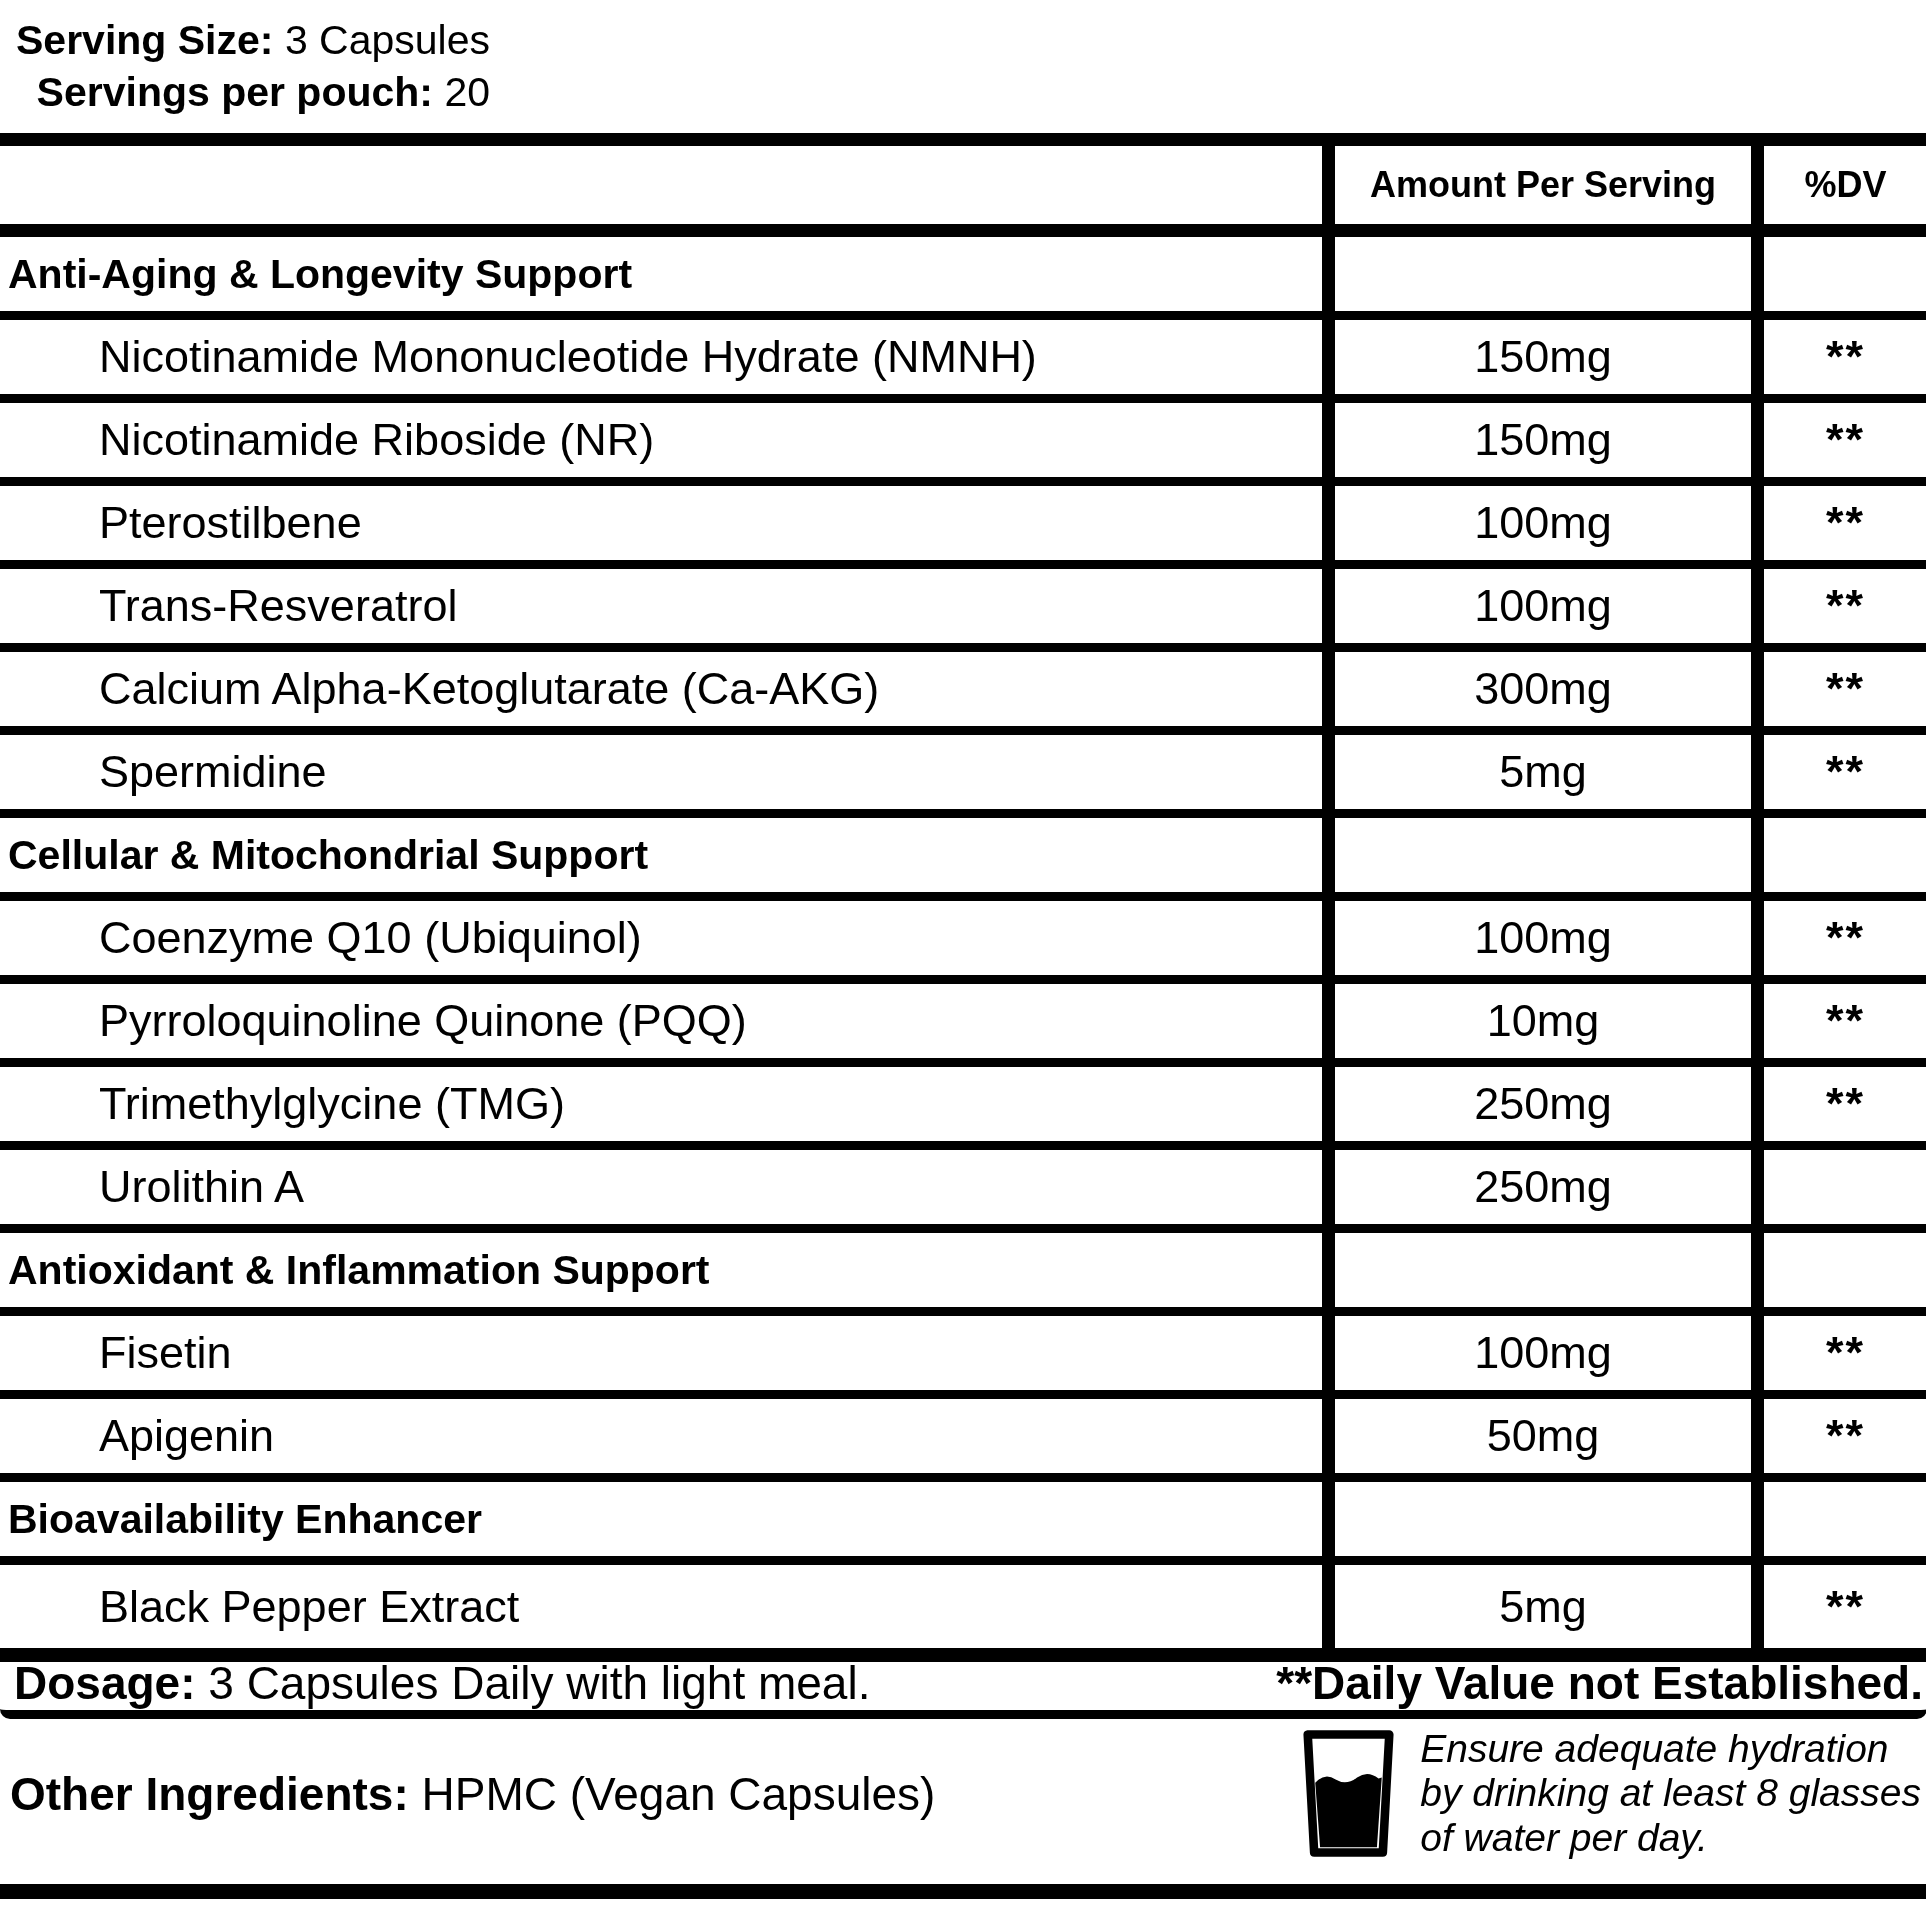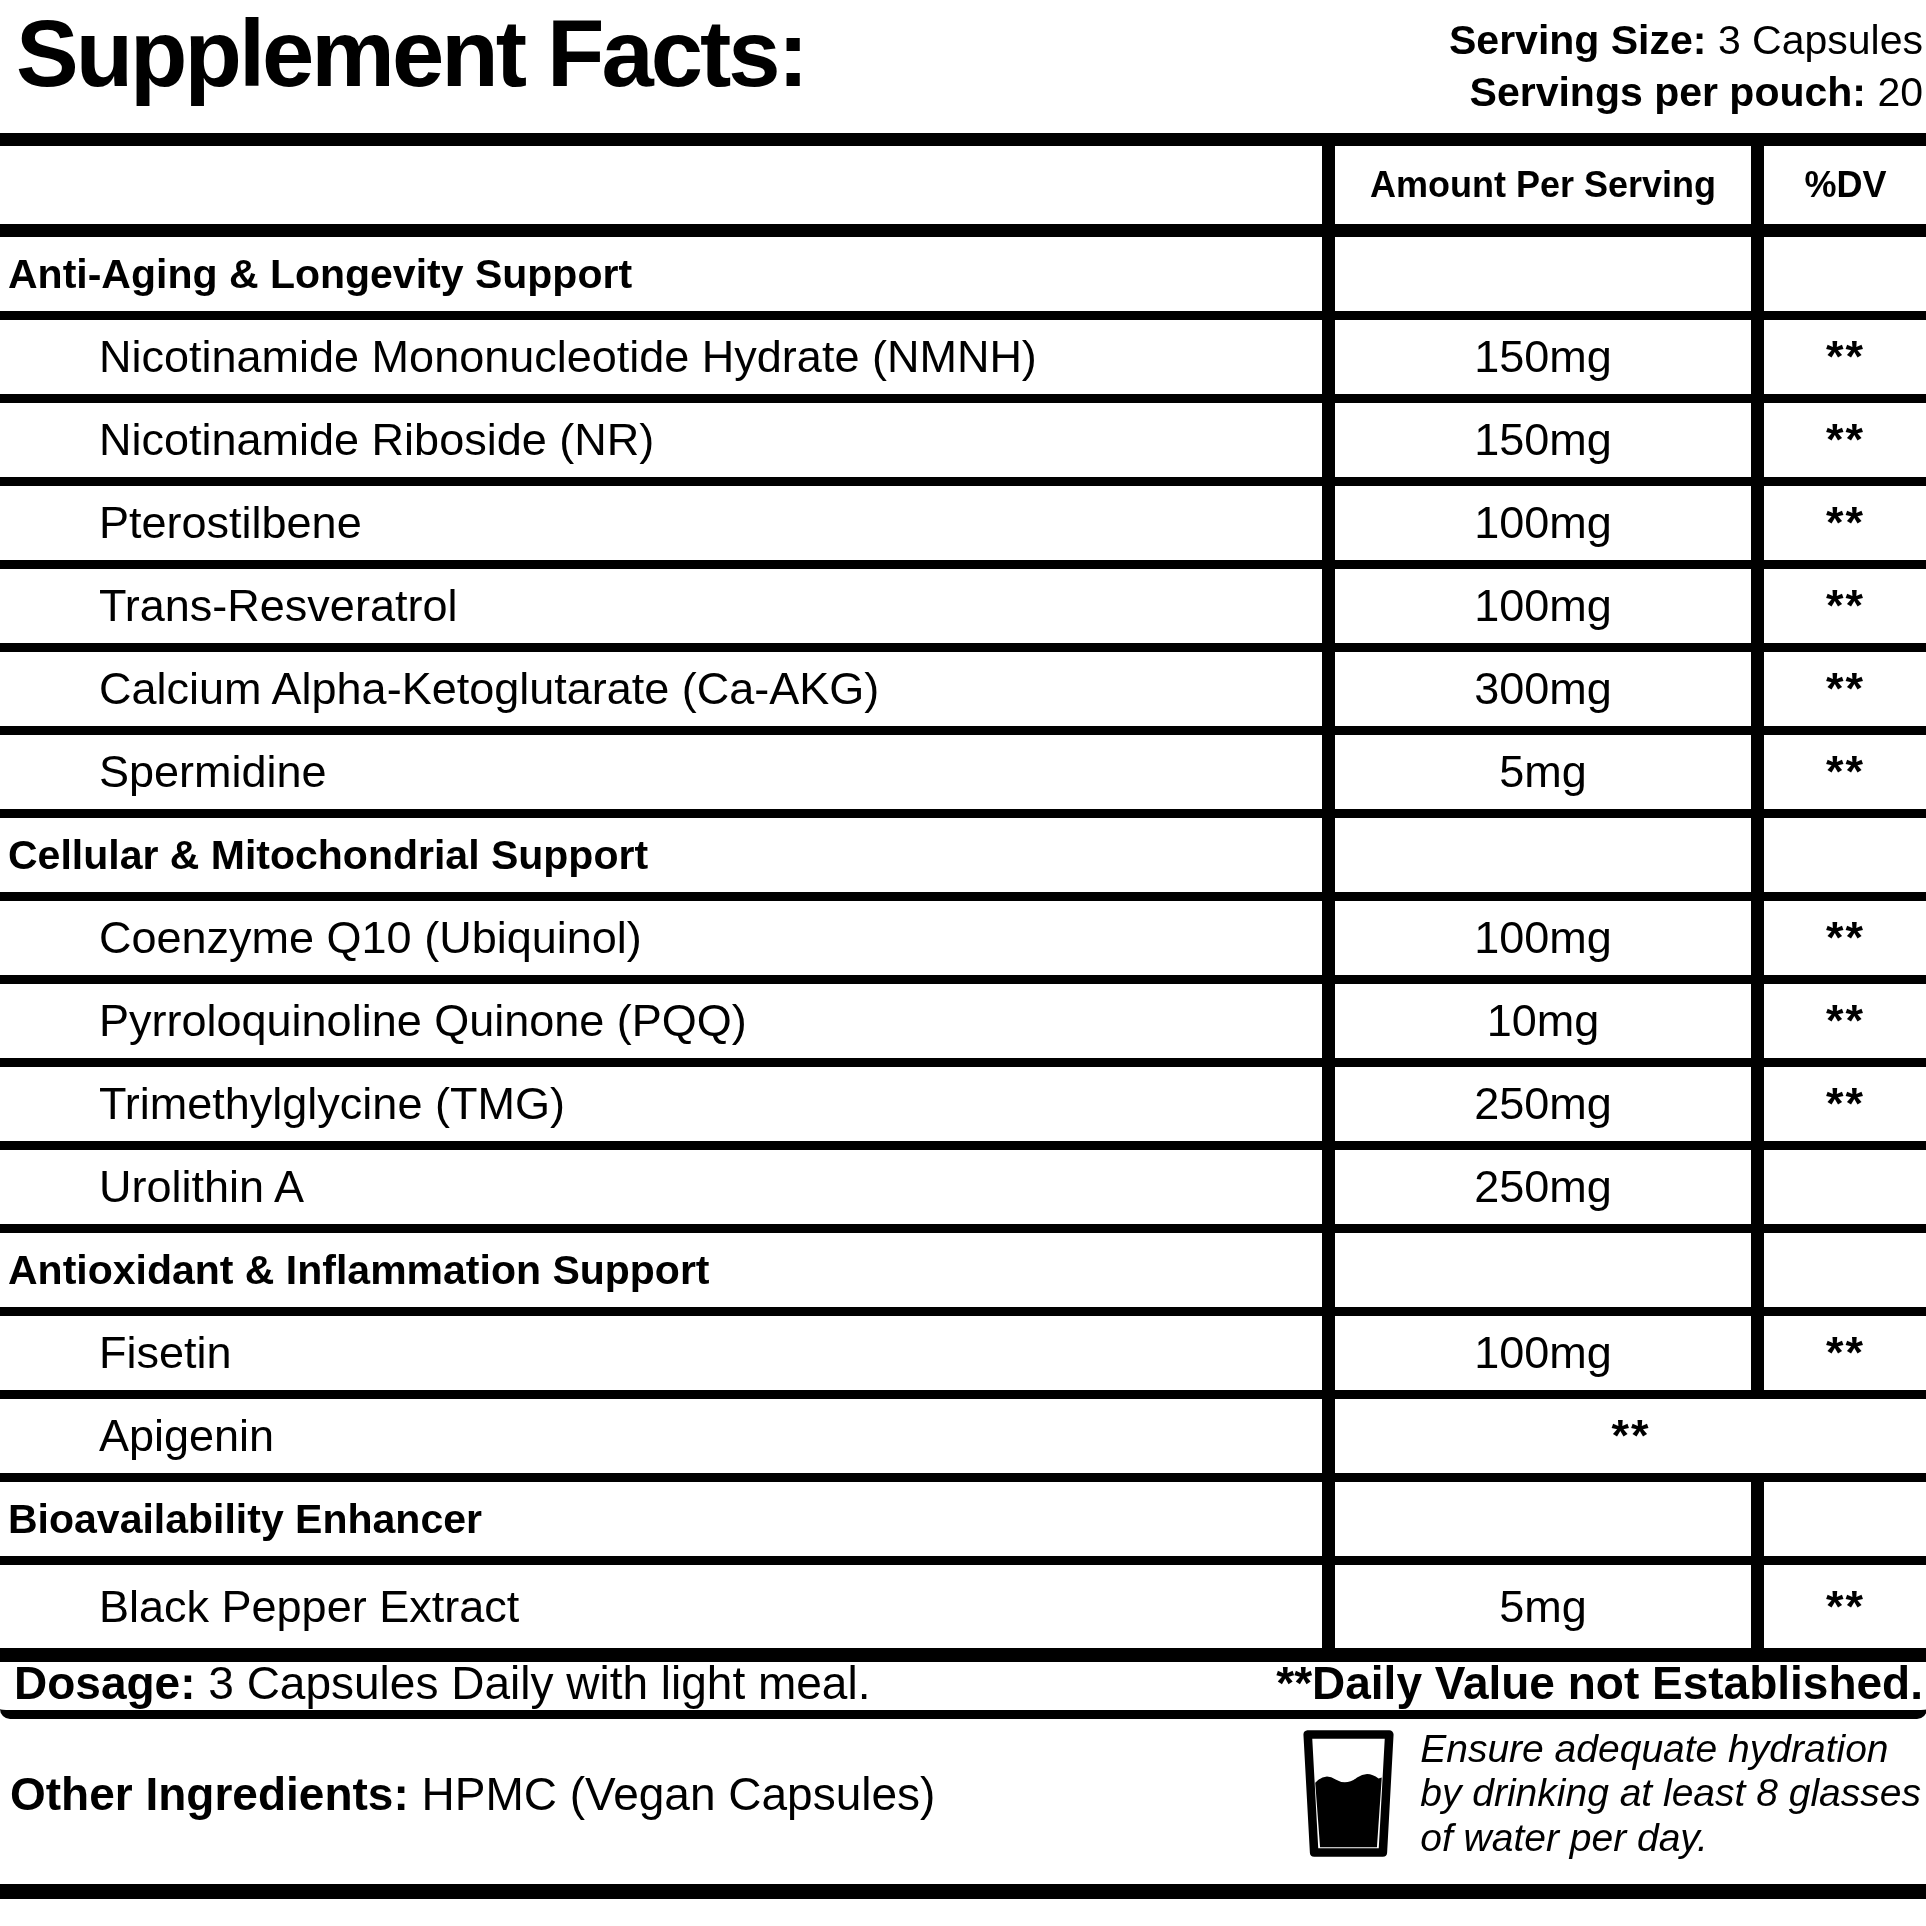--- a/index.html
+++ b/index.html
@@ -130,21 +130,20 @@
     font-size: 39px;
     line-height: 1.14;
   }
 </style>
 </head>
 <body>
 
 <div class="label">
 
   <div class="masthead">
-    <div class="title">Supplement Facts:</div>
     <div class="serving-info">
       <div><span class="b">Serving Size:</span> <span>3 Capsules</span></div>
       <div><span class="b">Servings per pouch:</span> <span>20</span></div>
     </div>
   </div>
 
   <div class="facts-table">
     <div class="row header-row">
       <div class="c1"></div>
       <div class="c2">Amount Per Serving</div>
@@ -236,20 +235,21 @@
         </div>
         <div class="row ingredient-row">
           <div class="c1">Fisetin</div>
           <div class="c2">100mg</div>
           <div class="c3">
             <span class="dv-mark">**</span>
           </div>
         </div>
         <div class="row ingredient-row">
           <div class="c1">Apigenin</div>
+          <div class="c2">50mg</div>
           <div class="c3">
             <span class="dv-mark">**</span>
           </div>
         </div>
         <div class="row section-row">
           <div class="c1">Bioavailability Enhancer</div>
           <div class="c2"></div>
           <div class="c3"></div>
         </div>
         <div class="row ingredient-row">

